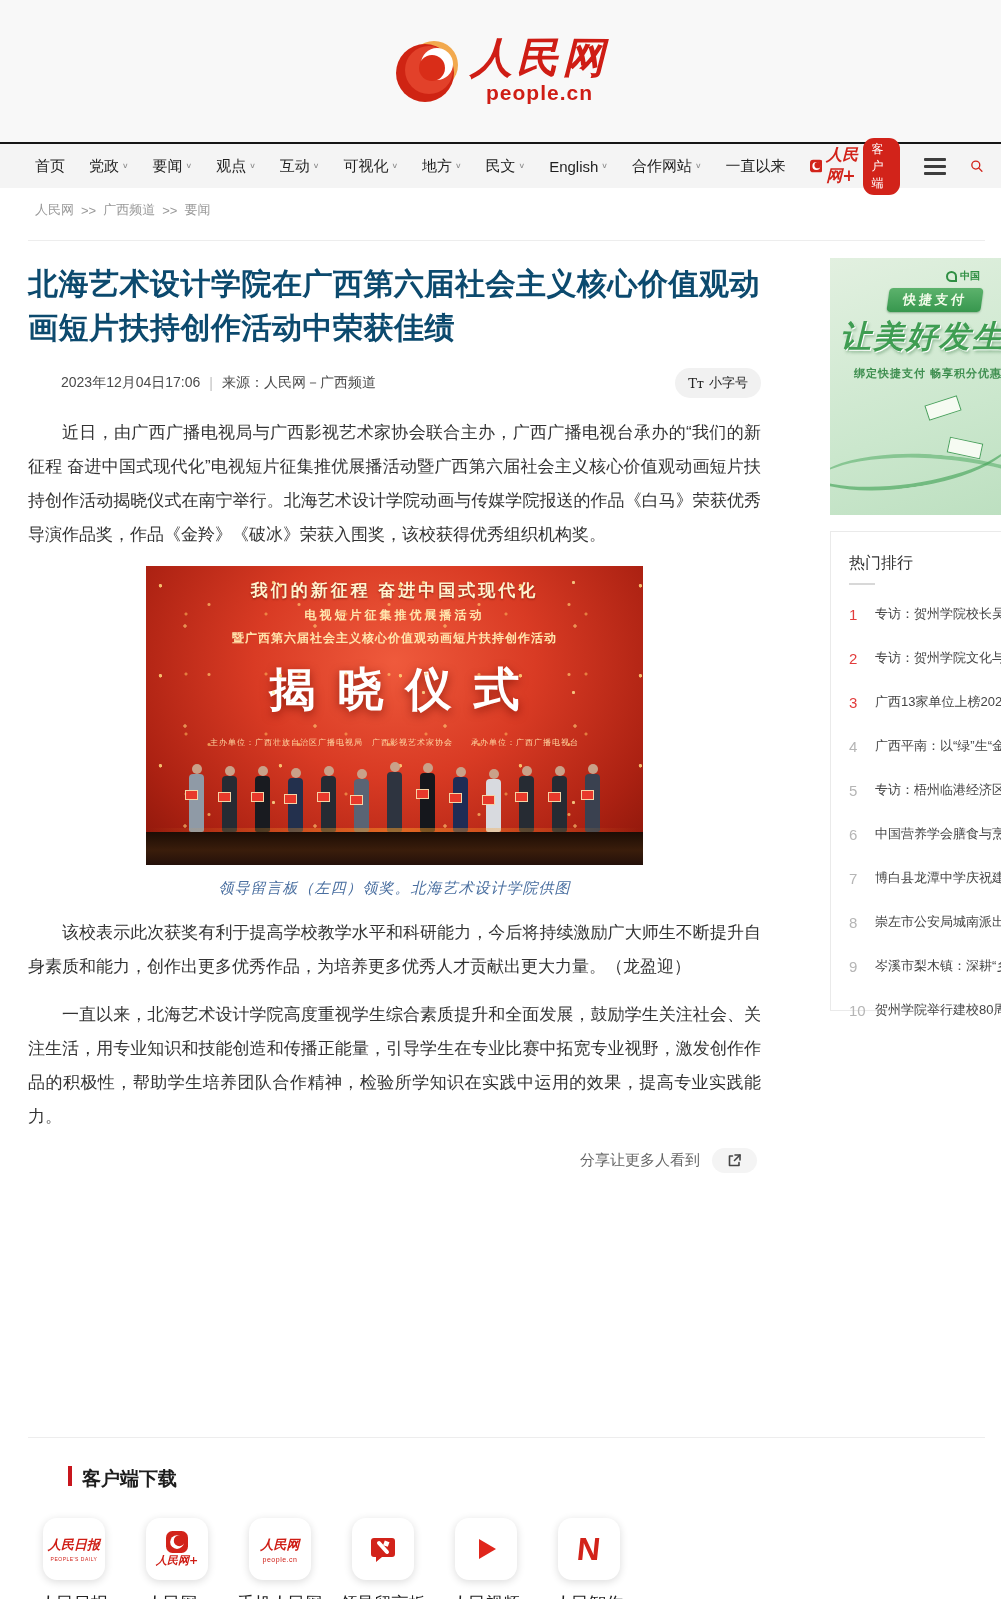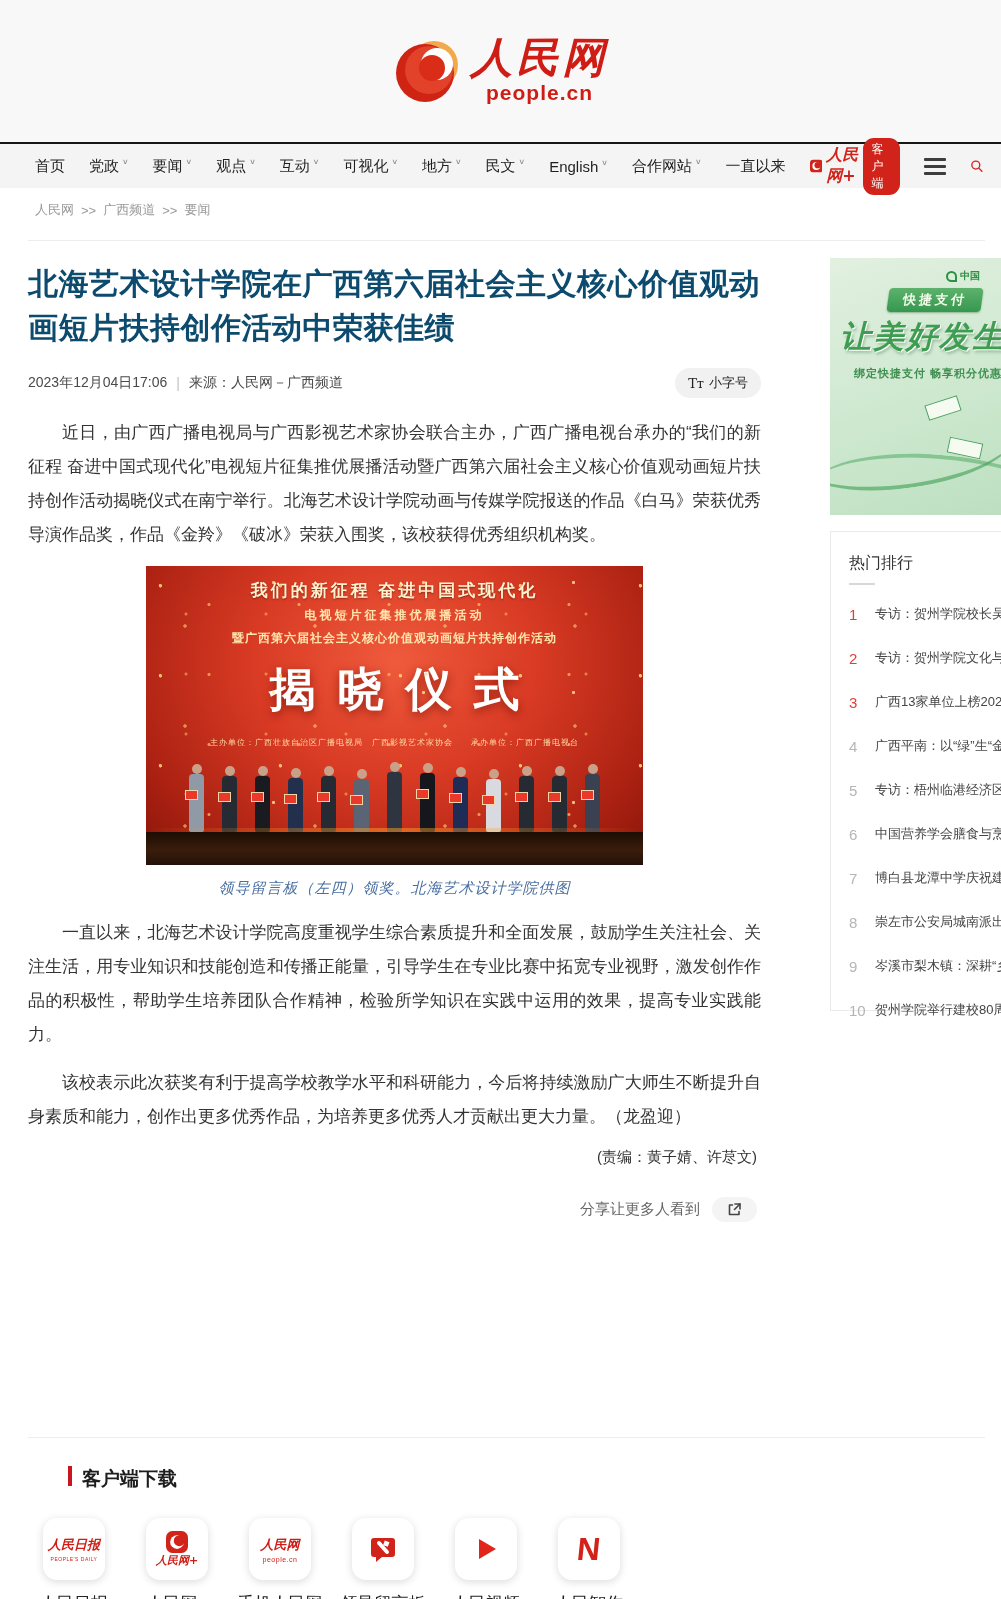--- a/index.html
+++ b/index.html
@@ -11,21 +11,21 @@
     display:flex; align-items:center; justify-content:center; }
   .logo { display:flex; align-items:flex-start; gap:10px; }
   .logo-text { display:flex; flex-direction:column; align-items:center; }
   .logo-cn { color:#cf1d15; font-size:42px; font-weight:bold; font-family:"DejaVu Serif",serif;
     font-style:italic; letter-spacing:4px; line-height:1; }
   .logo-en { color:#cf1d15; font-size:21px; font-weight:bold; letter-spacing:1px; margin-top:2px; }
 
   
   .nav { position:absolute; top:142px; left:0; width:1001px; height:46px; background:#f4f4f4;
     border-top:2px solid #161616; display:flex; align-items:center; padding:0 18px 0 35px; }
-  .nav-item { display:flex; align-items:flex-start; gap:3px; font-size:15px; color:#1f1f1f;
+  .nav-item { display:flex; align-items:center; gap:3px; font-size:15px; color:#1f1f1f;
     margin-right:24px; cursor:pointer; white-space:nowrap; }
   .chev { color:#8a8a8a; font-size:9px; transform:scaleY(.8); }
   .nav-right { margin-left:auto; display:flex; align-items:center; gap:20px; }
   .app-badge { display:flex; align-items:center; gap:4px; cursor:pointer; }
   .badge-brand { color:#d2231a; font-weight:bold; font-style:italic; font-size:16px;
     font-family:"DejaVu Serif",serif; }
   .badge-pill { background:#d2231a; color:#fff; font-size:12px; padding:3px 9px; border-radius:11px; }
   .hamburger { display:flex; flex-direction:column; gap:4px; cursor:pointer; padding:4px; }
   .hamburger i { display:block; width:22px; height:3px; background:#3d3d3d; border-radius:1px; }
 
@@ -33,21 +33,21 @@
   .breadcrumb { position:absolute; top:201px; left:35px; font-size:13px; color:#999;
     display:flex; gap:7px; align-items:center; }
   .breadcrumb a { color:#999; text-decoration:none; cursor:pointer; }
   .divider { position:absolute; left:28px; width:957px; border-top:1px solid #ededed; }
   .div1 { top:240px; } .div2 { top:1437px; }
 
   
   .main { position:absolute; left:28px; top:262px; width:733px; }
   .article-title { font-size:30px; line-height:44px; color:#0c4a6e; font-weight:bold;
     letter-spacing:.5px; margin-bottom:18px; }
-  .meta-row { display:flex; align-items:center; justify-content:space-between; margin-bottom:18px; }
+  .meta-row { display:flex; align-items:center; justify-content:space-between; margin-bottom:18px;margin-left:33px; }
   .meta { font-size:14px; color:#4a4a4a; display:flex; align-items:center; }
   .meta .sep { color:#c0c0c0; margin:0 9px; }
   .fontsize-pill { background:#f1f1f1; border-radius:15px; padding:6px 13px; font-size:13px;
     color:#222; display:flex; align-items:center; gap:5px; cursor:pointer; }
   .tt-ico { font-family:"DejaVu Serif",serif; font-weight:normal; }
   .para { font-size:17px; line-height:34px; text-align:justify; text-indent:2em;
     color:#333; margin-bottom:14px; }
 
   
   .photo-wrap { width:497px; margin:6px auto 0; }
@@ -277,24 +277,23 @@
           <i class="person"></i>
           <i class="person"></i>
           <i class="person"></i>
           <i class="person"></i>
       </div>
       <div class="floor"></div>
     </div>
   </div>
   <div class="caption">领导留言板（左四）领奖。北海艺术设计学院供图</div>
 
+  <p class="para">该校表示此次获奖有利于提高学校教学水平和科研能力，今后将持续激励广大师生不断提升自身素质和能力，创作出更多优秀作品，为培养更多优秀人才贡献出更大力量。（龙盈迎）</p>
   <p class="para">一直以来，北海艺术设计学院高度重视学生综合素质提升和全面发展，鼓励学生关注社会、关注生活，用专业知识和技能创造和传播正能量，引导学生在专业比赛中拓宽专业视野，激发创作作品的积极性，帮助学生培养团队合作精神，检验所学知识在实践中运用的效果，提高专业实践能力。</p>
-  <p class="para">该校表示此次获奖有利于提高学校教学水平和科研能力，今后将持续激励广大师生不断提升自身素质和能力，创作出更多优秀作品，为培养更多优秀人才贡献出更大力量。（龙盈迎）</p>
-
-  <div class="editor">(责编：黄子婧、许荩文)</div>
+
 
   <div class="share-row">
     <span>分享让更多人看到</span>
     <span class="share-pill">
       <svg width="15" height="15" viewBox="0 0 15 15">
         <path d="M5.5 3 H2.5 V12.5 H12 V9.5" fill="none" stroke="#444" stroke-width="1.6" stroke-linecap="round" stroke-linejoin="round"></path>
         <path d="M8 2 H13 V7" fill="none" stroke="#444" stroke-width="1.6" stroke-linecap="round" stroke-linejoin="round"></path>
         <line x1="13" y1="2" x2="7.5" y2="7.5" stroke="#444" stroke-width="1.6" stroke-linecap="round"></line>
       </svg>
     </span>

